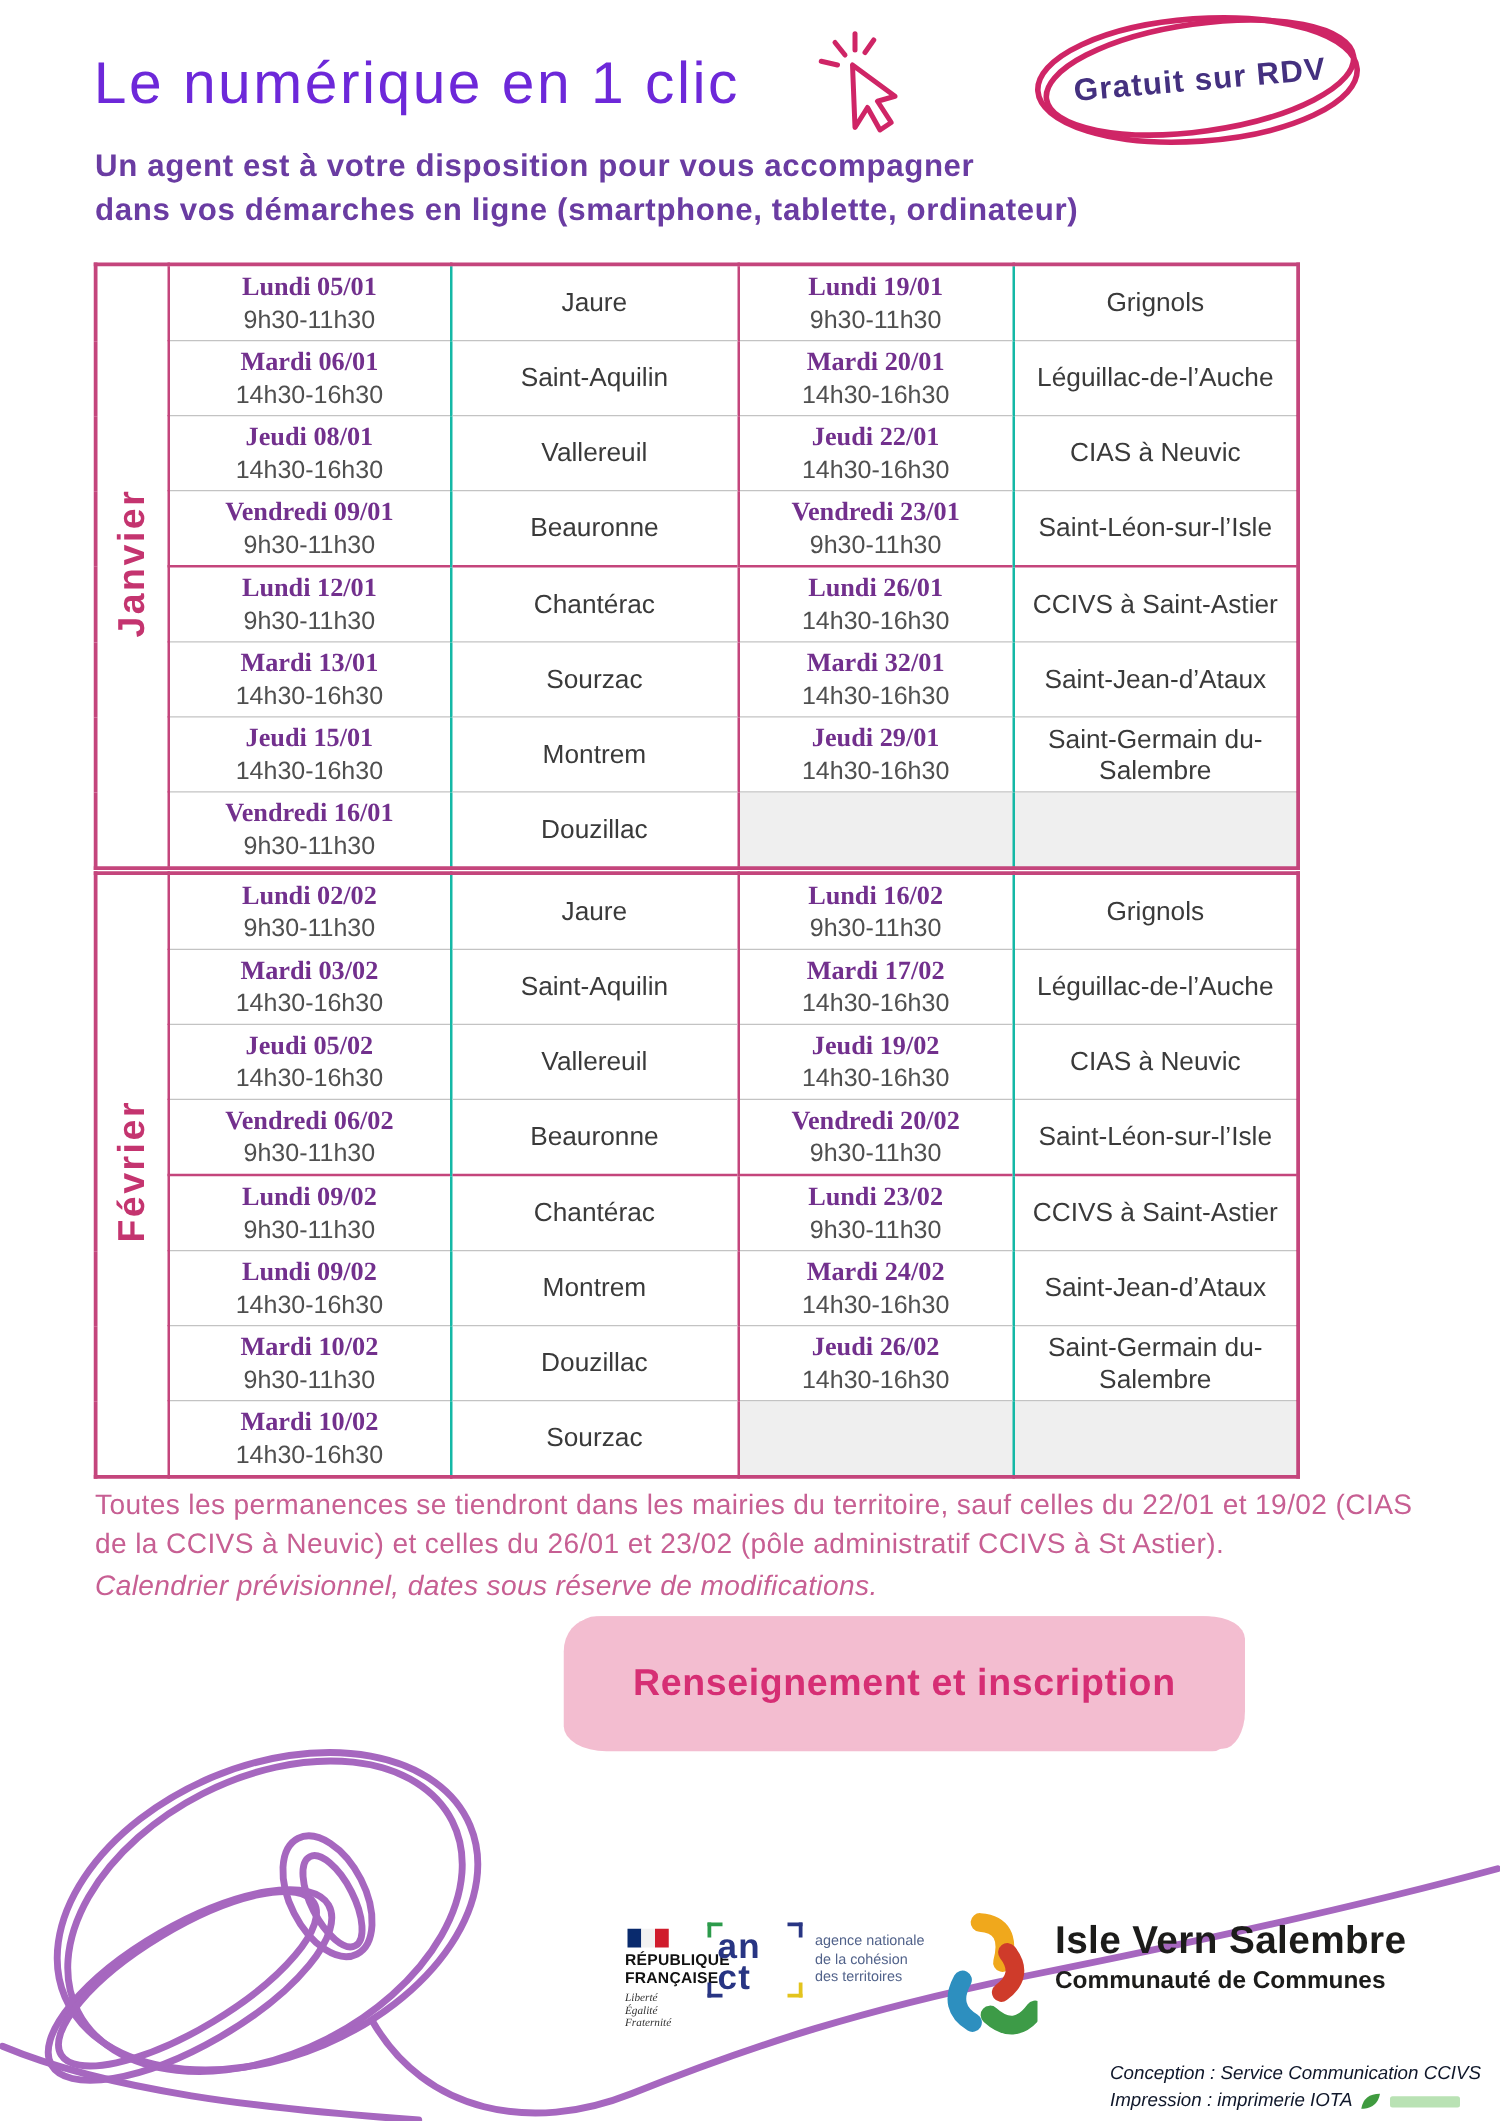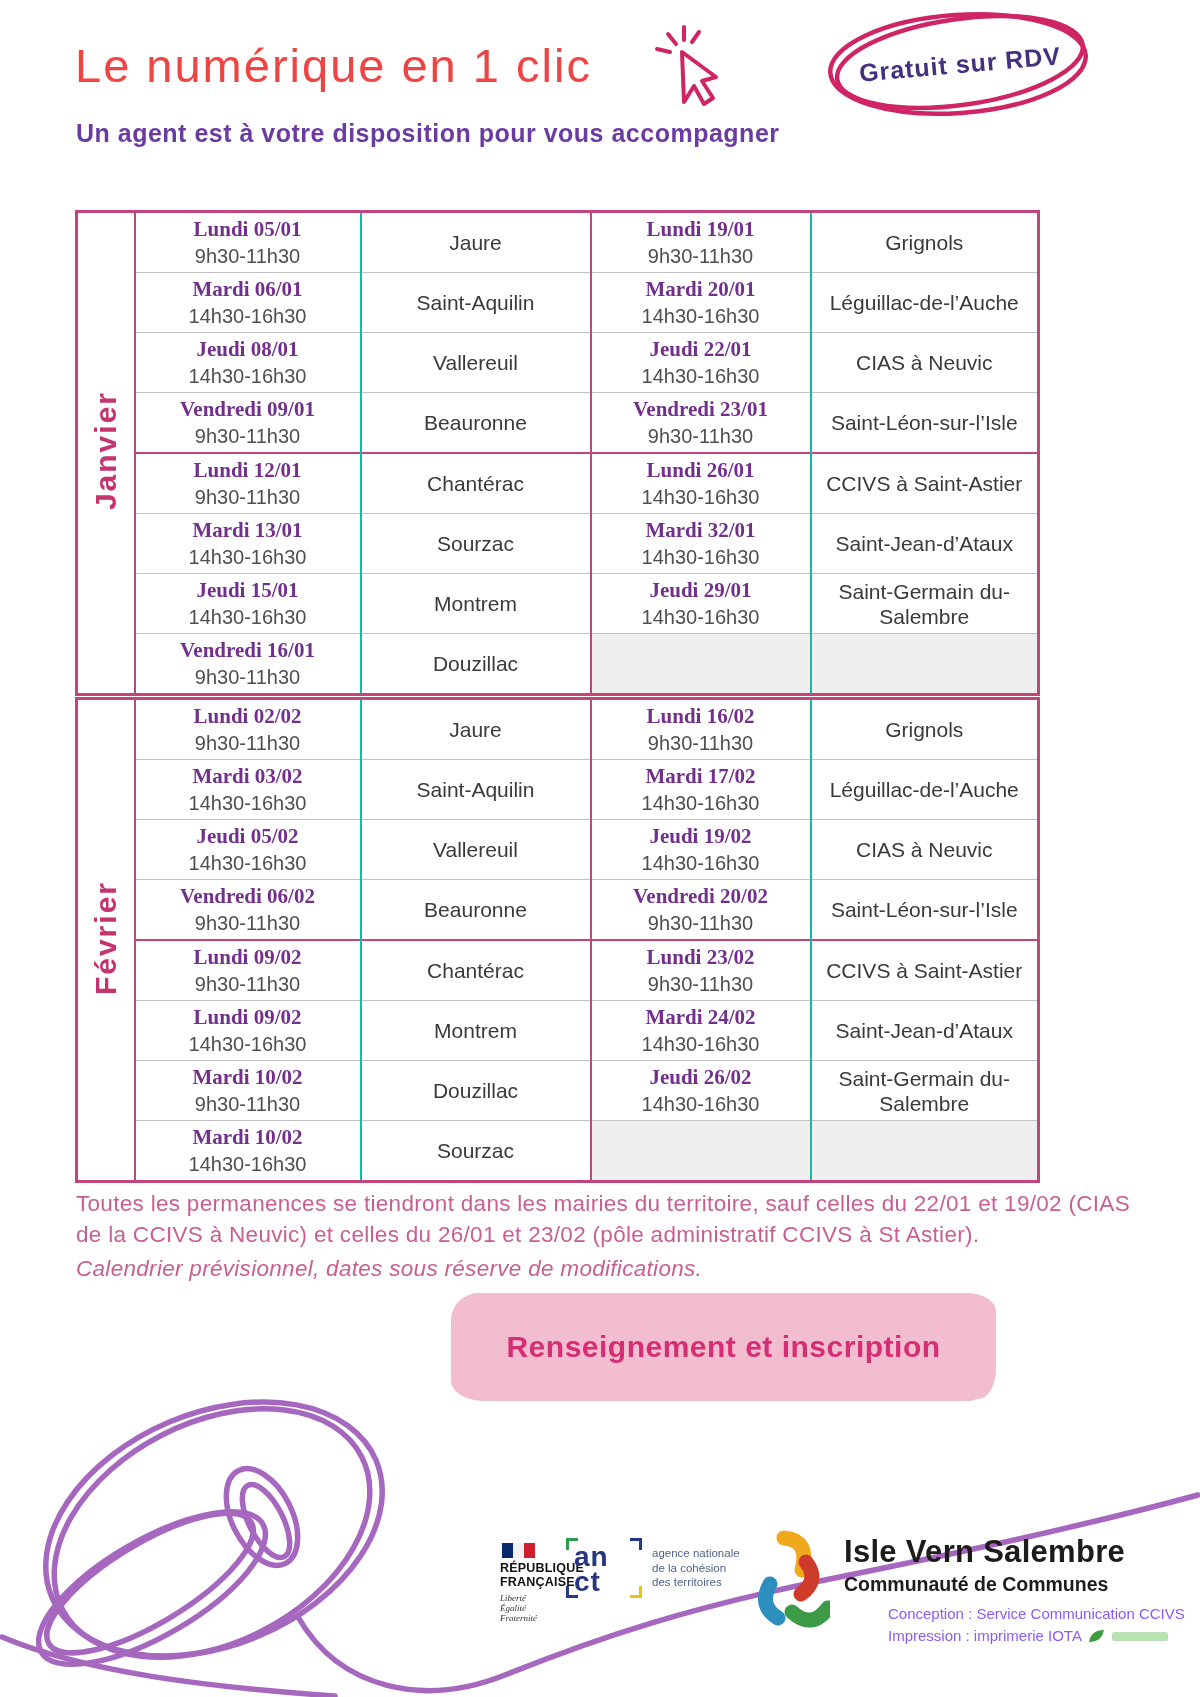--- a/index.html
+++ b/index.html
@@ -3,21 +3,21 @@
 <meta charset="utf-8">
 <style>
   html,body { margin:0; padding:0; }
   body {
     width:1200px; height:1697px; position:relative; background:#ffffff;
     font-family:"Liberation Sans", sans-serif; overflow:hidden;
   }
   
   .title {
     position:absolute; left:75px; top:38px;
-    font-size:47px; font-weight:500; letter-spacing:2px; color:#ef4444;
+    font-size:47px; font-weight:500; letter-spacing:2px; color:#6d28d9;
   }
   .cursor-icon { position:absolute; left:648px; top:22px; }
   .badge { position:absolute; left:824px; top:4px; width:272px; height:120px; }
   .badge svg { position:absolute; left:0; top:0; }
   .badge .badge-text {
     position:absolute; left:0; top:0; width:100%; height:100%;
     display:flex; align-items:center; justify-content:center;
     transform:rotate(-5deg);
     font-size:25px; font-weight:700; color:#44307f; letter-spacing:1px;
   }
@@ -81,21 +81,21 @@
   .anct .mark { position:absolute; width:9px; height:9px; }
   .anct .m-tl { left:0; top:0; border-left:3px solid #2c9b4b; border-top:3px solid #2c9b4b; }
   .anct .m-tr { right:0; top:0; border-right:3px solid #283583; border-top:3px solid #283583; }
   .anct .m-bl { left:0; bottom:0; border-left:3px solid #283583; border-bottom:3px solid #283583; }
   .anct .m-br { right:0; bottom:0; border-right:3px solid #e3c41d; border-bottom:3px solid #e3c41d; }
   .anct .desc { margin-left:10px; margin-top:8px; font-size:11.5px; color:#51628a; line-height:14.5px; }
   .ivs { position:absolute; left:748px; top:1528px; display:flex; }
   .ivs .ivs-text { margin-left:14px; margin-top:6px; }
   .ivs .ivs-name { font-size:31px; font-weight:700; color:#1c1c1a; letter-spacing:0.3px; }
   .ivs .ivs-sub { font-size:19.5px; font-weight:700; color:#1c1c1a; margin-top:3px; }
-  .credits { position:absolute; left:888px; top:1603px; font-size:15px; color:#8b5cf6; line-height:22px; }
+  .credits { position:absolute; left:888px; top:1648px; font-size:15px; color:#0f172a; line-height:22px;font-style:italic; }
   .credits .cl2 { display:flex; align-items:center; gap:6px; }
   .credits .strip { display:inline-block; width:56px; height:9px; background:#b9e2b4; border-radius:2px; }
   
   .mouse { position:absolute; left:0; top:1375px; }
 </style>
 </head>
 <body>
 
 <div class="title">Le numérique en 1 clic</div>
 
@@ -116,20 +116,21 @@
     <g stroke="#cf2566" stroke-width="4.5" fill="none" stroke-linecap="round">
       <ellipse cx="134" cy="60" rx="128" ry="49" transform="rotate(-4 134 60)"></ellipse>
       <ellipse cx="136" cy="58" rx="124" ry="43" transform="rotate(-8 136 58)"></ellipse>
     </g>
   </svg>
   <span class="badge-text">Gratuit sur RDV</span>
 </div>
 
 <div class="subtitle">
   <div>Un agent est à votre disposition pour vous accompagner</div>
+  <div>dans vos démarches en ligne (smartphone, tablette, ordinateur)</div>
 </div>
 
 <table class="sched" id="jan">
   <colgroup>
       <col style="width:58px">
       <col style="width:226px">
       <col style="width:230px">
       <col style="width:220px">
       <col style="width:228px">
     </colgroup>

